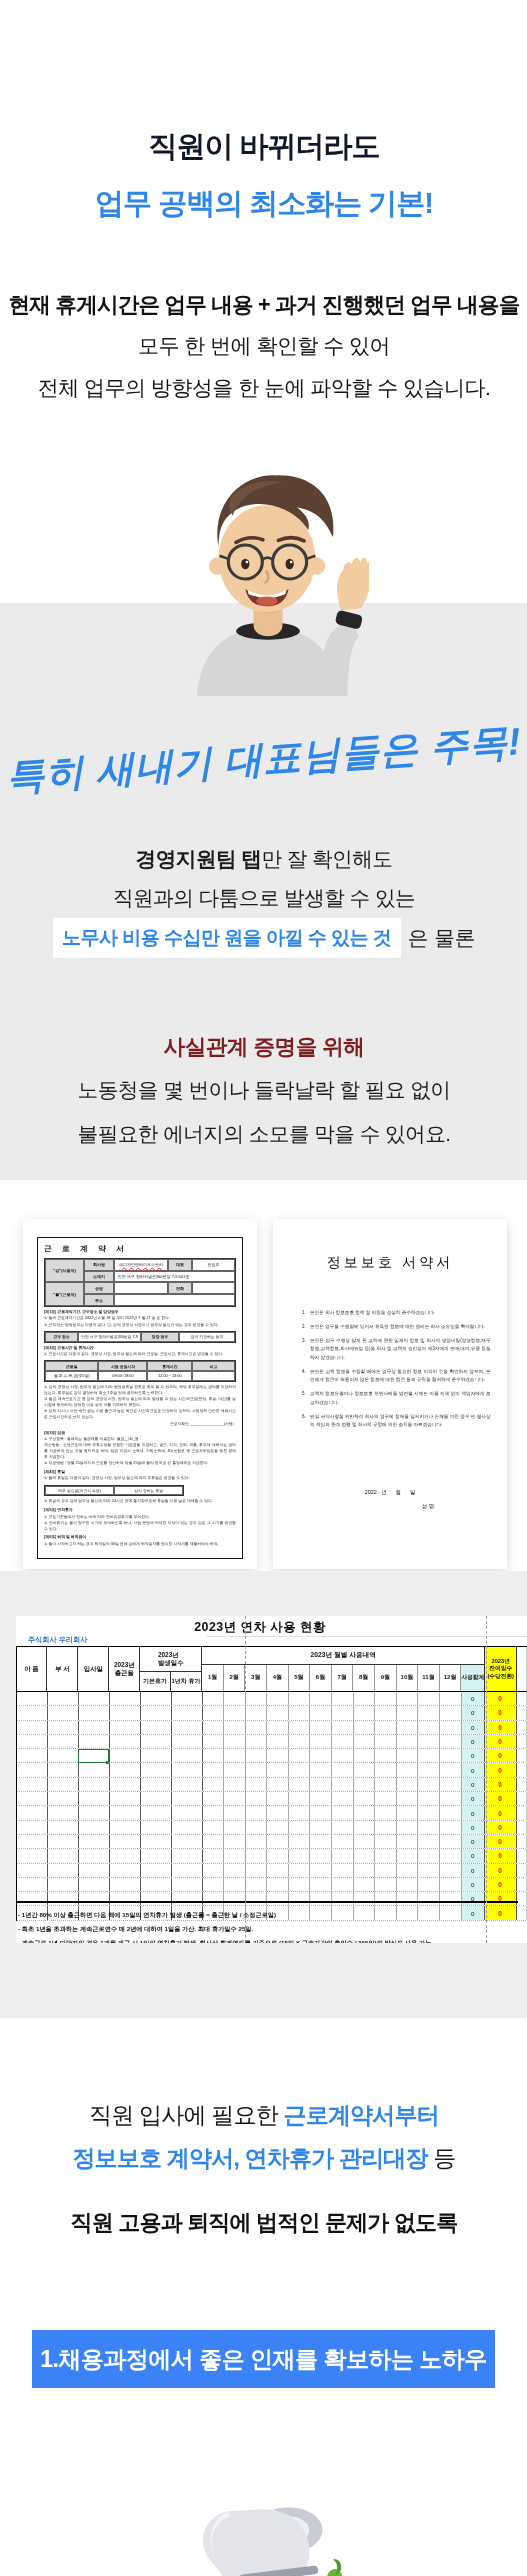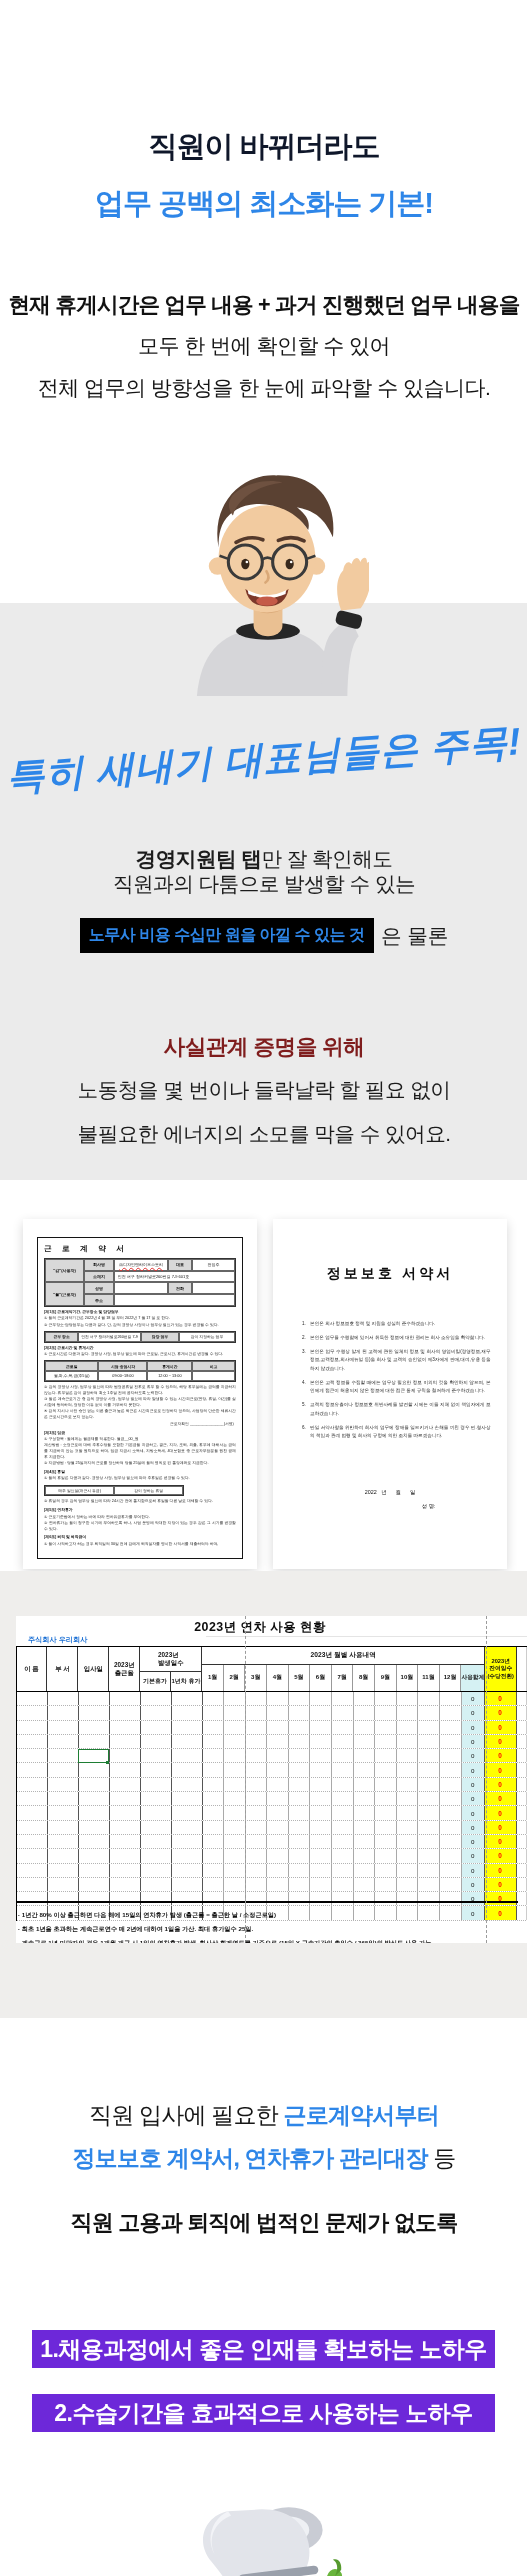--- a/index.html
+++ b/index.html
@@ -16,23 +16,23 @@
   .h5{top:332px;font-size:21px;font-weight:500;letter-spacing:-0.5px;color:#151515}
   .h6{top:374px;font-size:21px;font-weight:500;letter-spacing:-0.5px;color:#151515}
   .memoji{position:absolute;left:167px;top:465px;width:202px;height:231px;z-index:3}
 
   
   .sec-gray{position:absolute;top:603px;left:0;width:100%;height:577px;background:#EBEBEB}
   .callig{top:131px;font-size:38px;font-weight:700;font-style:italic;color:#2E86E8;
           transform:rotate(-4deg);letter-spacing:1px;white-space:nowrap}
   .g1{top:242px;font-size:20.6px;font-weight:400;color:#1c1c1c;letter-spacing:-0.5px}
   .g1 b{font-weight:700}
-  .g2{top:267px;font-size:20.6px;font-weight:400;color:#1c1c1c;letter-spacing:-0.5px}
+  .g2{top:281px;font-size:20.6px;font-weight:400;color:#1c1c1c;letter-spacing:-0.5px}
   .hlrow{position:absolute;top:315px;left:0;width:100%;display:flex;justify-content:center;align-items:center;gap:7.2px}
-  .hlbox{background:#000000;color:#2E86E8;font-size:16px;font-weight:800;padding:7.2px 9.3px;letter-spacing:-0.5px;white-space:nowrap}
+  .hlbox{background:#ffffff;color:#2E86E8;font-size:19px;font-weight:800;padding:7.2px 9.3px;letter-spacing:-0.5px;white-space:nowrap}
   .hlsuf{font-size:20.6px;font-weight:500;color:#1c1c1c;white-space:nowrap}
   .g3{top:429px;font-size:21.6px;font-weight:700;color:#7f1d1d;letter-spacing:-0.5px}
   .g4{top:473px;font-size:20.6px;font-weight:400;color:#1c1c1c;letter-spacing:-0.5px}
   .g5{top:517px;font-size:20.6px;font-weight:400;color:#1c1c1c;letter-spacing:-0.5px}
 
   
   .sec-docs{position:absolute;top:1180px;left:0;width:100%;height:392px;background:#fff}
   .doccard{position:absolute;top:39px;width:234px;height:350px;background:#fff;
            box-shadow:0 3.1px 10.3px rgba(0,0,0,.16)}
   .doccard.left{left:23px}
@@ -51,21 +51,21 @@
   .cl{margin:0.5px 0;text-align:justify}
   .cl.h{font-weight:700;margin-top:3.1px}
   .cl.r{text-align:right;margin-top:1.5px;margin-right:2.1px}
   .minitable{display:grid;border:0.8px solid #333;font-size:3.8px;margin:2.6px 0;color:#111}
   .wt{grid-template-columns:33px 1.35fr 38px 1.2fr}
   .ht{grid-template-columns:1.25fr 1.15fr 1.05fr 1fr}
   .hol{grid-template-columns:1fr 1fr;width:72%}
   .mc{border:0.3px solid #666;min-height:7.7px;display:flex;align-items:center;justify-content:center;text-align:center;padding:0 1px}
   .mc.lab{background:#d9d9d9;font-weight:700}
   .ppage{position:absolute;left:13.4px;right:13.4px;top:15.5px;bottom:13.4px;overflow:hidden}
-  .ptitle{text-align:center;font-size:14px;font-weight:700;letter-spacing:3.1px;margin-top:30px;color:#0f0f0f}
+  .ptitle{text-align:center;font-size:14px;font-weight:400;letter-spacing:3.1px;margin-top:19px;color:#0f0f0f}
   .plist{list-style:none;counter-reset:n;margin:37px 3.1px 0 15.5px;padding:0;font-size:4.6px;line-height:1.78;color:#1f1f1f}
   .plist li{counter-increment:n;position:relative;padding-left:8.2px;margin-bottom:6.2px;text-align:justify}
   .plist li::before{content:counter(n) ".";position:absolute;left:0;font-weight:400}
   .pdate{position:absolute;left:0;right:0;bottom:60px;text-align:center;font-size:5.4px;color:#111;white-space:pre}
   .pname{position:absolute;right:58px;bottom:46px;font-size:5.4px;color:#111}
 
   
   .sec-sheet{position:absolute;top:1571px;left:0;width:100%;height:447px;background:#EFEEEC}
   .sheet{position:absolute;left:15.5px;top:45px;width:512px;height:327px;background:#fff;overflow:hidden}
   .sh-gridtop{position:absolute;left:190px;top:0;width:323px;height:30px;
@@ -108,21 +108,21 @@
 
   
   .sec-bottom{position:absolute;top:2019px;left:0;width:100%;height:956px;background:#fff}
   .b1{top:81px;font-size:23px;letter-spacing:-0.8px}
   .b1 .blk{font-weight:500;color:#161616}
   .blue-h{font-weight:800;color:#2E86E8}
   .b2{top:124px;font-size:23px;letter-spacing:-0.8px}
   .b2 .blk{font-weight:500;color:#161616}
   .b3{top:189px;font-size:22px;font-weight:800;color:#111;letter-spacing:-0.8px}
   .b4{top:230px;font-size:22px;font-weight:800;color:#111;letter-spacing:-0.8px}
-  .kbox{position:absolute;left:32px;width:463px;height:38px;background:#6d28d9;color:#fff;
+  .kbox{position:absolute;left:32px;width:463px;height:58px;background:#3b82f6;color:#fff;
         display:flex;align-items:center;justify-content:center;font-size:23px;font-weight:800;letter-spacing:-0.5px;white-space:nowrap}
   .kbox1{top:311px}.kbox2{top:375px}
   .scrollicon{position:absolute;left:161px;top:479px;width:206px;height:216px}
 </style>
 </head>
 <body>
 
 <div class="page">
 
   <section class="sec-hero">
@@ -693,21 +693,20 @@
           <div class="snote">· 계속근로 1년 미만자의 경우 1개월 개근 시 1일의 연차휴가 발생. 회사상 회계연도를 기준으로 (15일 X 근속기간의 총일수 / 365일)의 방식도 사용 가능</div>
         </div>
     </div>
   </section>
 
   <section class="sec-bottom">
     <div class="ctr b1"><span class="blk">직원 입사에 필요한 </span><span class="blue-h">근로계약서부터</span></div>
     <div class="ctr b2"><span class="blue-h">정보보호 계약서, 연차휴가 관리대장</span><span class="blk"> 등</span></div>
     <div class="ctr b3">직원 고용과 퇴직에 법적인 문제가 없도록</div>
     <div class="kbox kbox1">1.채용과정에서 좋은 인재를 확보하는 노하우</div>
-    <div class="kbox kbox2">2.수습기간을 효과적으로 사용하는 노하우</div>
 
     <svg class="scrollicon" viewBox="0 0 400 420">
       <ellipse cx="248" cy="62" rx="66" ry="44" fill="#c9ccd4"></ellipse>
       <ellipse cx="248" cy="62" rx="40" ry="26" fill="#eef0f4"></ellipse>
       <path d="M130,26 C86,34 64,84 98,124 C136,170 158,204 142,256 C124,314 140,366 204,384 C272,400 322,366 302,308 C288,268 248,252 256,200 C262,158 292,142 288,98 C284,52 250,22 196,22 Z" fill="#e2e4ea"></path>
       <path d="M130,26 C100,40 86,78 104,110 C90,80 102,48 136,34 Z" fill="#f2f3f7"></path>
       <path d="M142,256 C124,314 140,366 204,384 C240,392 270,386 288,368 C250,380 196,372 176,330 C160,296 168,272 176,244 Z" fill="#cdd0d8"></path>
       <ellipse cx="196" cy="352" rx="74" ry="46" fill="#d3d6dd"></ellipse>
       <ellipse cx="196" cy="352" rx="40" ry="25" fill="#f4f5f8"></ellipse>
       <ellipse cx="196" cy="352" rx="18" ry="11" fill="#c6c9d1"></ellipse>

